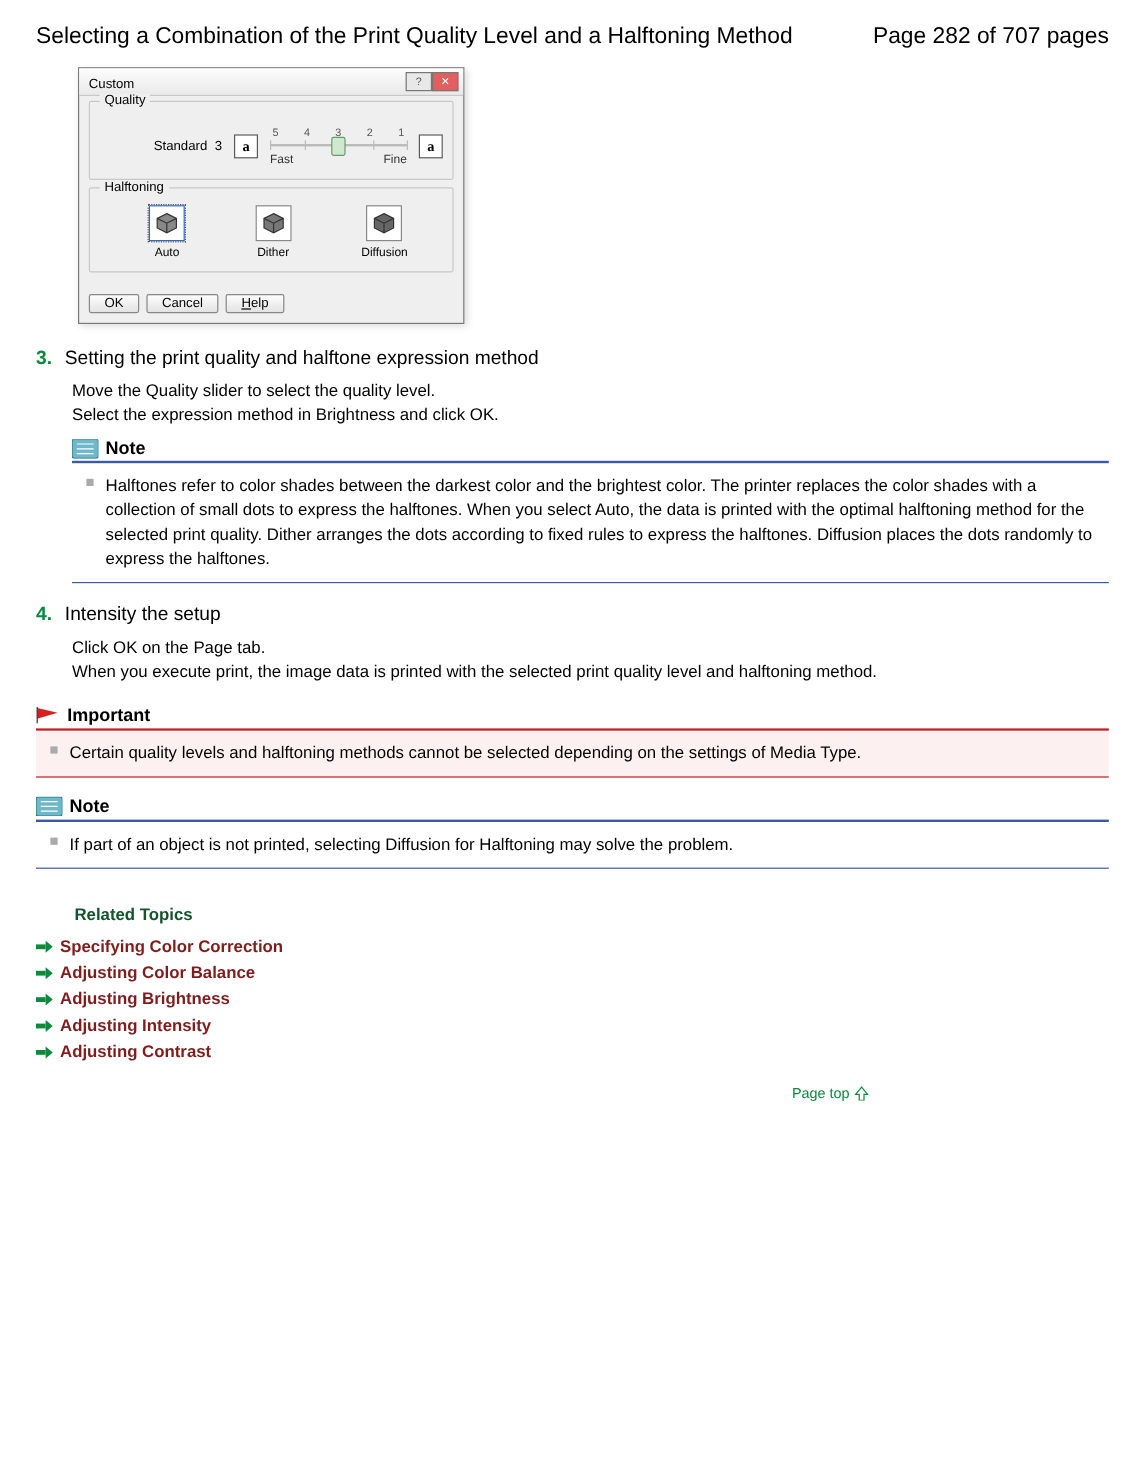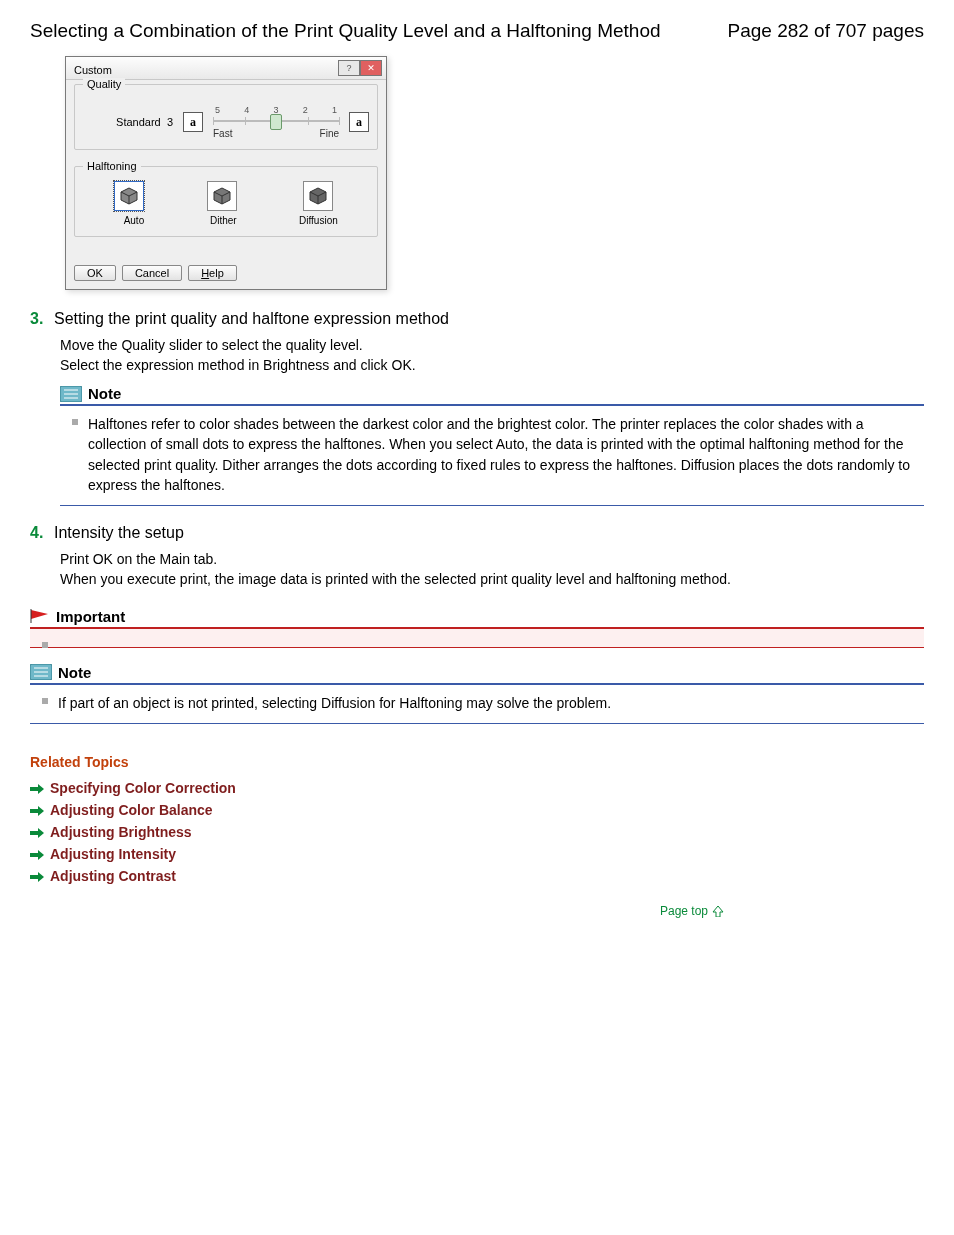--- a/index.html
+++ b/index.html
@@ -50,22 +50,22 @@
     width: 20px; height: 14px;
     display:inline-flex; align-items:center; justify-content:center;
     border:1px solid #777; font-size:9px; line-height:1;
   }
   .wb.help { background:#e8e8e8; color:#555; }
   .wb.close { background:#e06060; color:#fff; }
   .dlg-body { padding: 4px 8px 8px 8px; }
   .group {
     border:1px solid #c8c8c8;
     border-radius:2px;
-    padding: 6px 8px 10px 8px;
-    margin-bottom: 16px;
+    padding: 6px 8px 10px 20px;
+    margin-bottom: 6px;
     position: relative;
     background:#efefef;
   }
   .group-label {
     position:absolute; top:-7px; left:8px;
     background:#efefef; padding:0 4px; font-size:11px;
   }
   .quality-row {
     display:flex; align-items:center; gap:10px;
     margin-top:14px;
@@ -91,21 +91,21 @@
   }
   .slider .thumb {
     position:absolute; top:-2px; width:10px; height:14px;
     background:#cfe8cf; border:1px solid #6a9a6a; border-radius:2px;
     transform:translateX(-50%);
   }
   .end-labels { display:flex; justify-content:space-between; font-size:10px; color:#333; margin-top:2px; }
   .halftone-row {
     display:flex; justify-content:space-around; margin-top:8px;
   }
-  .ht-item { text-align:right; font-size:10px; }
+  .ht-item { text-align:center; font-size:10px; }
   .cube {
     width:28px; height:28px; margin:0 auto 4px auto;
     border:1px solid #888; background:#fff;
     display:flex; align-items:center; justify-content:center;
   }
   .cube svg { width:20px; height:20px; }
   .ht-item.sel .cube { border:1px solid #316ac5; outline:1px dotted #555; }
   .dlg-buttons {
     display:flex; justify-content:flex-start; gap:6px; padding: 4px 8px 8px 8px;
   }
@@ -149,21 +149,21 @@
   }
   .bullet {
     position:absolute; left:12px;
     width:6px; height:6px; background:#aaa;
     top:13px;
   }
   .callout-body.second .bullet { top:13px; }
 
   
   .related { margin-top: 30px; }
-  .related-title { color:#c2410c; font-weight:bold; margin-bottom:10px; }
+  .related-title { color:#14532d; font-weight:bold; margin-bottom:10px;margin-left:32px; }
   .rel-link {
     display:flex; align-items:center; gap:6px;
     color:#7f1d1d; margin:6px 0; cursor:pointer;
     font-size:14px;
     font-weight:bold;
   }
   .arrow-icon {
     width:14px; height:12px; display:inline-block;
   }
   .page-top {
@@ -297,37 +297,38 @@
     </div>
   </div>
 </div>
 
 <div class="step">
   <div class="step-row">
     <span class="step-num">4.</span>
     <span class="step-title">Intensity the setup</span>
   </div>
   <div class="step-body">
-    <div>Print OK on the Main tab.</div>
+    <div>Click OK on the Page tab.</div>
     <div>When you execute print, the image data is printed with the selected print quality level and halftoning method.</div>
   </div>
 </div>
 
 <div class="callout full">
   <div class="callout-head important">
     <span class="flag-icon">
       <svg viewBox="0 0 20 14">
           <polygon points="1,1 18,5 1,10" fill="#d62020"></polygon>
           <line x1="1" y1="0" x2="1" y2="14" stroke="#333"></line>
         </svg>
     </span>
     <span class="title">Important</span>
   </div>
   <div class="callout-body important">
     <span class="bullet"></span>
+    <span>Certain quality levels and halftoning methods cannot be selected depending on the settings of Media Type.</span>
   </div>
 </div>
 
 <div class="callout full">
   <div class="callout-head">
     <span class="note-icon">
       <svg viewBox="0 0 22 16">
           <rect x="0" y="0" width="22" height="16" rx="2" fill="#6fb8c9" stroke="#2a7a8a"></rect>
           <line x1="4" y1="4" x2="18" y2="4" stroke="#fff"></line>
           <line x1="4" y1="8" x2="18" y2="8" stroke="#fff"></line>

